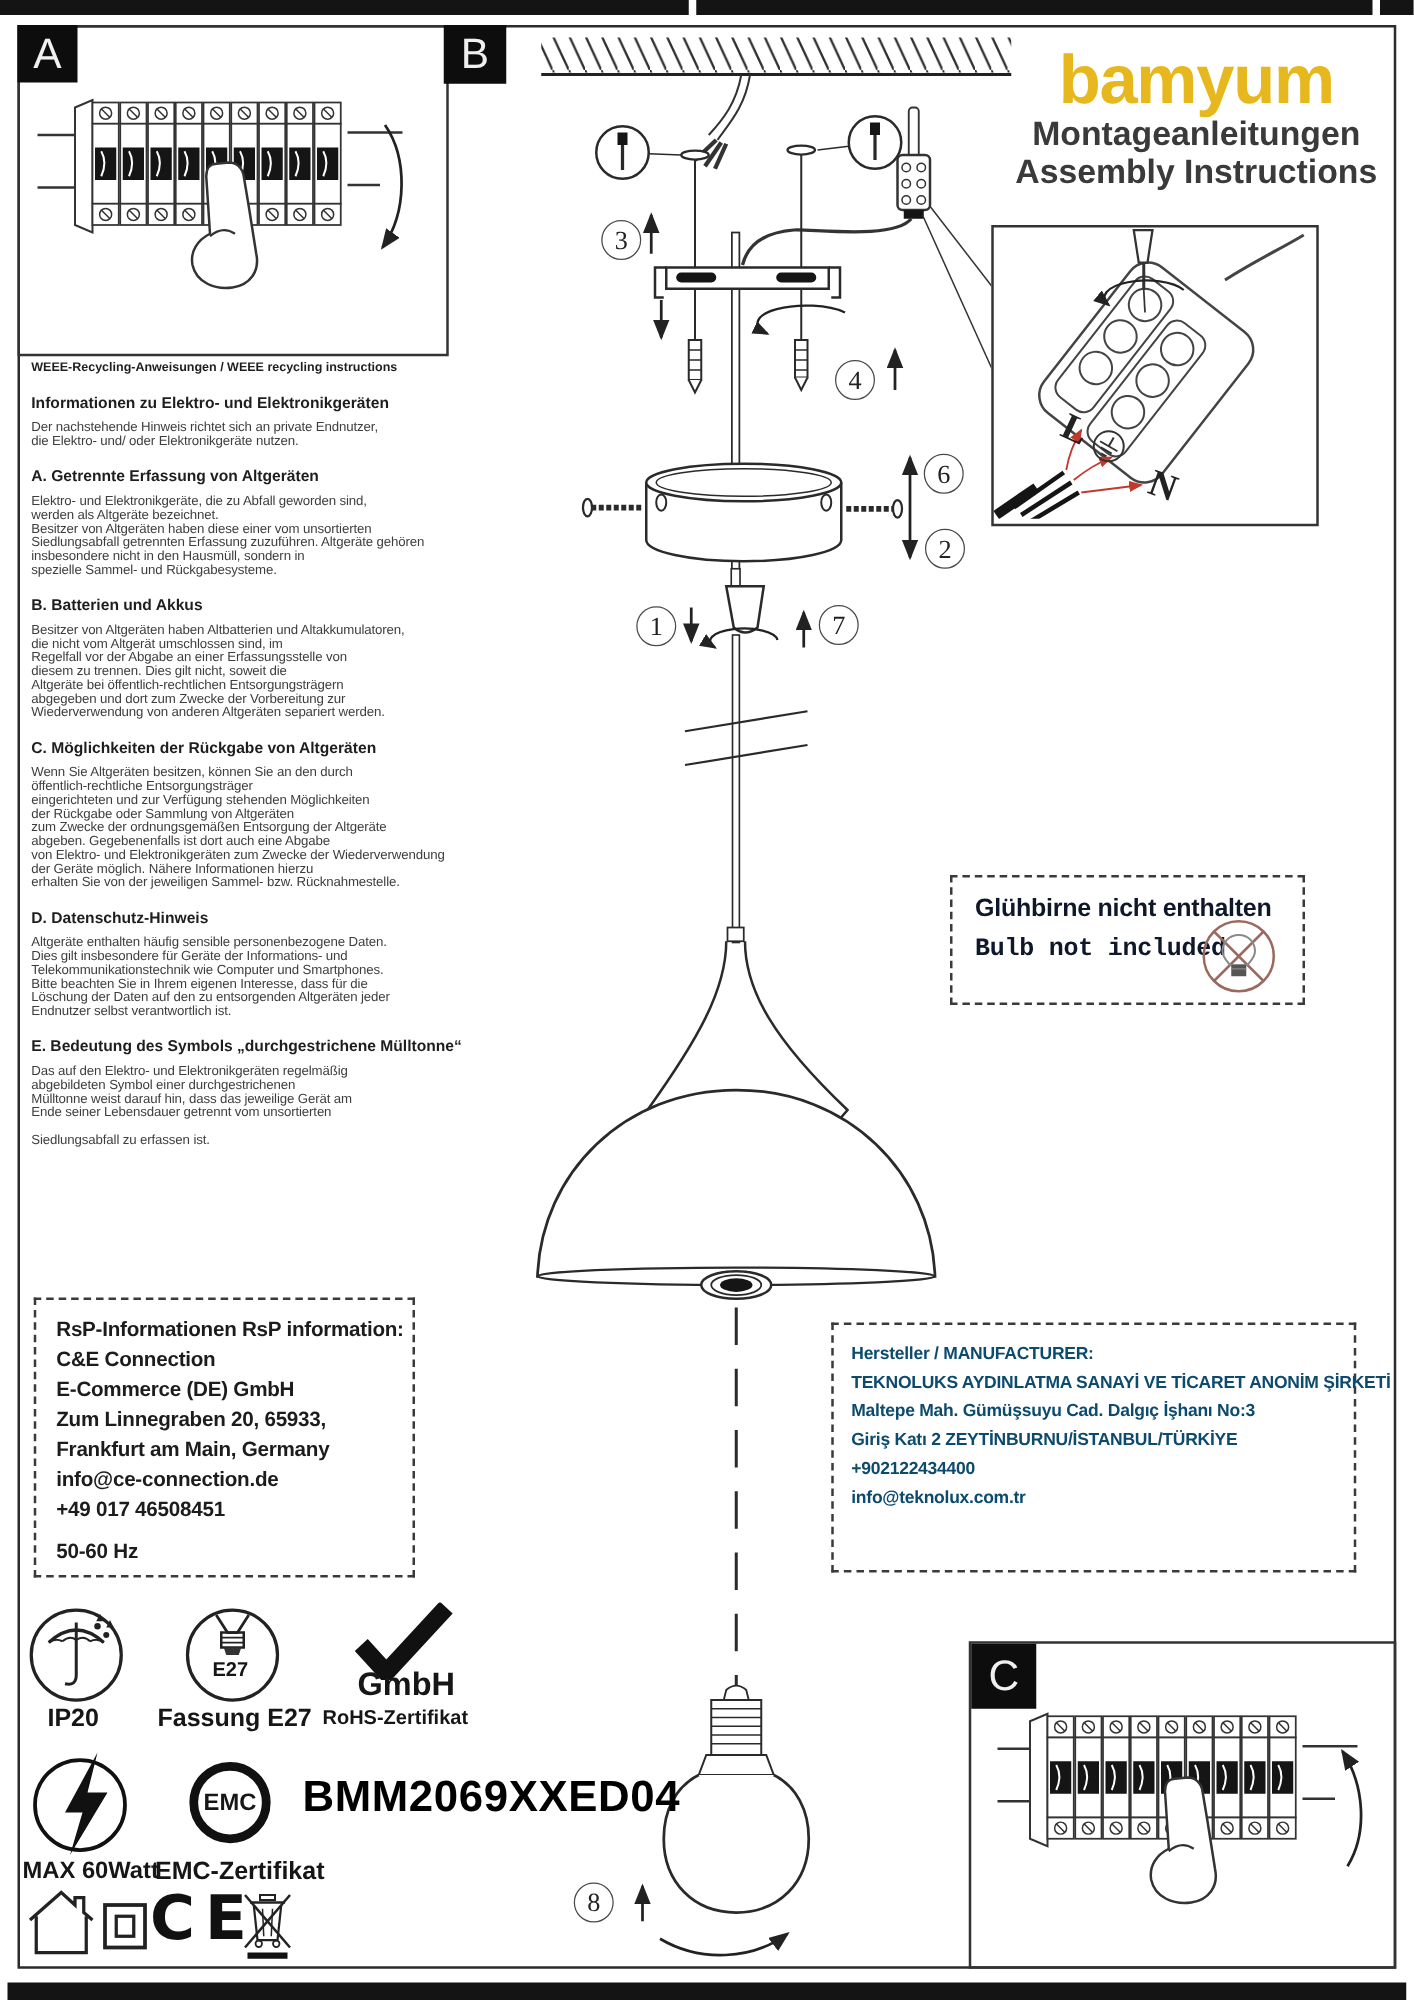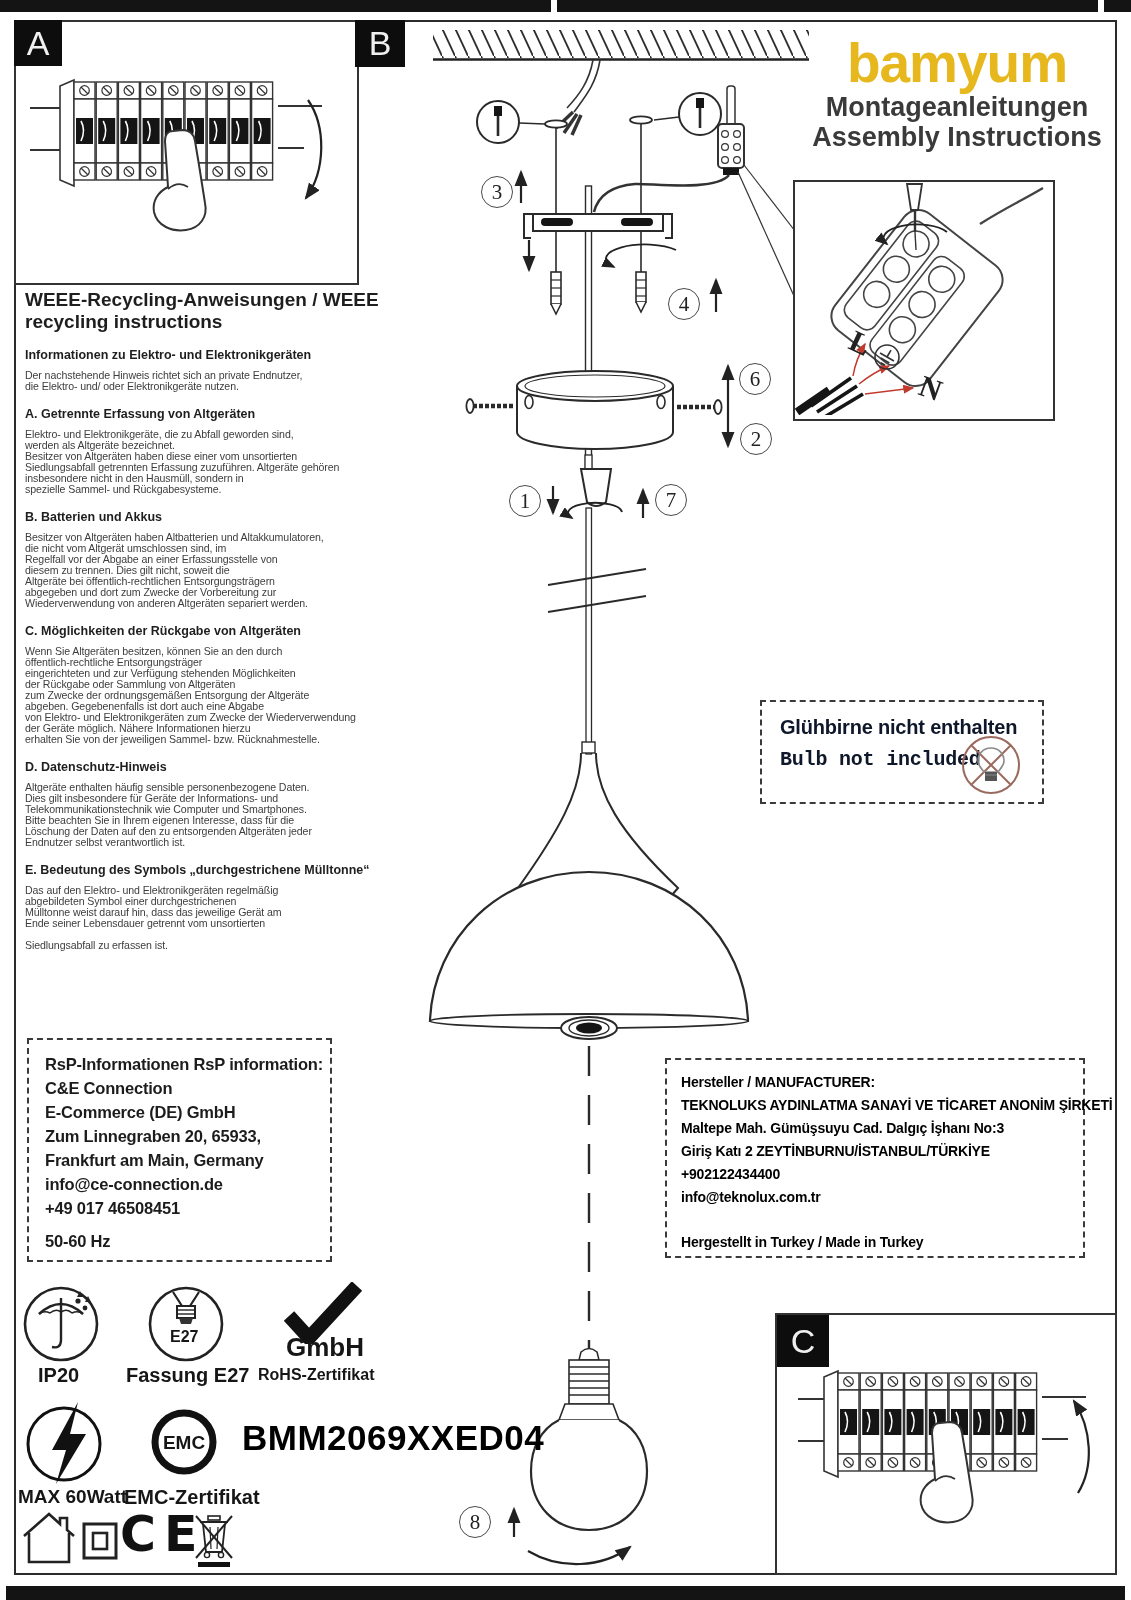--- a/index.html
+++ b/index.html
@@ -4,32 +4,32 @@
 <style>
   html,body{margin:0;padding:0;background:#fff;}
   body{width:1131px;height:1600px;position:relative;font-family:"Liberation Sans",sans-serif;color:#222;overflow:hidden;}
   .abs{position:absolute;}
   .bar{background:#141414;}
   .page-border{border:2px solid #2b2b2b;}
   .sec-box{border:2px solid #333;background:transparent;}
   .lbl{background:#0d0d0d;color:#f0f0f0;display:flex;align-items:center;justify-content:center;
        font-size:34px;font-family:"Liberation Sans",sans-serif;}
   .weee{width:414px;}
-  .w-title{font-size:19px;font-weight:bold;color:#1e1e1e;margin:0 0 4px 0;}
+  .w-title{font-size:10px;font-weight:bold;color:#1e1e1e;margin:0 0 4px 0;}
   .w-h{font-size:12.5px;font-weight:bold;color:#1e1e1e;margin:15px 0 8px 0;}
   .w-b{font-size:10.6px;line-height:11px;color:#3d3d3d;white-space:pre-line;letter-spacing:-0.1px;}
   .step{border:1.6px solid #4a4a4a;border-radius:50%;width:30px;height:30px;display:flex;
         align-items:center;justify-content:center;font-family:"Liberation Serif",serif;
         font-size:21px;color:#222;background:rgba(255,255,255,0.0);}
   .dash-box{border:2px dashed #3a3a3a;background:#fff;}
   .logo-wrap{width:290px;text-align:center;}
   .logo{font-size:55px;font-weight:bold;color:#E7B71E;letter-spacing:-1px;line-height:58px;}
   .logo-sub{font-size:27px;font-weight:bold;color:#3a3a3a;line-height:30px;}
   .rsp-line{font-size:16.5px;font-weight:bold;color:#1c1c1c;line-height:24px;white-space:nowrap;letter-spacing:-0.2px;}
-  .mfg-line{font-size:14px;font-weight:bold;color:#000000;line-height:23px;white-space:nowrap;letter-spacing:-0.2px;}
+  .mfg-line{font-size:14px;font-weight:bold;color:#0c4a6e;line-height:23px;white-space:nowrap;letter-spacing:-0.2px;}
   .notice-line{font-size:20px;font-weight:bold;color:#0f172a;line-height:31px;letter-spacing:-0.2px;}
   .cert-label{font-weight:bold;color:#161616;white-space:nowrap;}
   .code{font-size:35px;font-weight:bold;color:#000;letter-spacing:0.5px;white-space:nowrap;}
   svg{display:block;}
 </style>
 </head>
 <body>
 
 <div class="abs bar" style="left:0;top:0;width:1131px;height:12px;"></div>
 <div class="abs" style="left:551px;top:0;width:6px;height:12px;background:#fff;"></div>
@@ -372,21 +372,20 @@
   <div class="rsp-line" style="margin-top:9px;">50-60 Hz</div>
 </div>
 
 <div class="abs dash-box" style="left:665px;top:1058px;width:420px;height:200px;padding:11px 0 0 14px;box-sizing:border-box;">
   <div class="mfg-line">Hersteller / MANUFACTURER:</div>
   <div class="mfg-line">TEKNOLUKS AYDINLATMA SANAYİ VE TİCARET ANONİM ŞİRKETİ</div>
   <div class="mfg-line">Maltepe Mah. Gümüşsuyu Cad. Dalgıç İşhanı No:3</div>
   <div class="mfg-line">Giriş Katı 2 ZEYTİNBURNU/İSTANBUL/TÜRKİYE</div>
   <div class="mfg-line">+902122434400</div>
   <div class="mfg-line">info@teknolux.com.tr</div>
-  <div class="mfg-line" style="margin-top:22px;">Hergestellt in Turkey / Made in Turkey</div>
 </div>
 
 <svg class="abs" style="left:22px;top:1284px;" width="78" height="80" viewBox="0 0 78 80">
   <circle cx="39" cy="40" r="36" fill="none" stroke="#222" stroke-width="2.6"></circle>
   <path d="M17 30 Q39 10 61 30" fill="none" stroke="#222" stroke-width="2.6"></path>
   <path d="M17 30 Q22 26 28 29 M28 29 Q34 24 39 28 M39 28 Q45 24 50 29 M50 29 Q56 26 61 30" fill="none" stroke="#222" stroke-width="1.6"></path>
   <line x1="39" y1="14" x2="39" y2="56" stroke="#222" stroke-width="2.4"></line>
   <path d="M39 56 q0 9 -9 7" fill="none" stroke="#222" stroke-width="2.4"></path>
   <circle cx="56" cy="17" r="2.6" fill="#222"></circle>
     <circle cx="63" cy="24" r="2.4" fill="#222"></circle>

